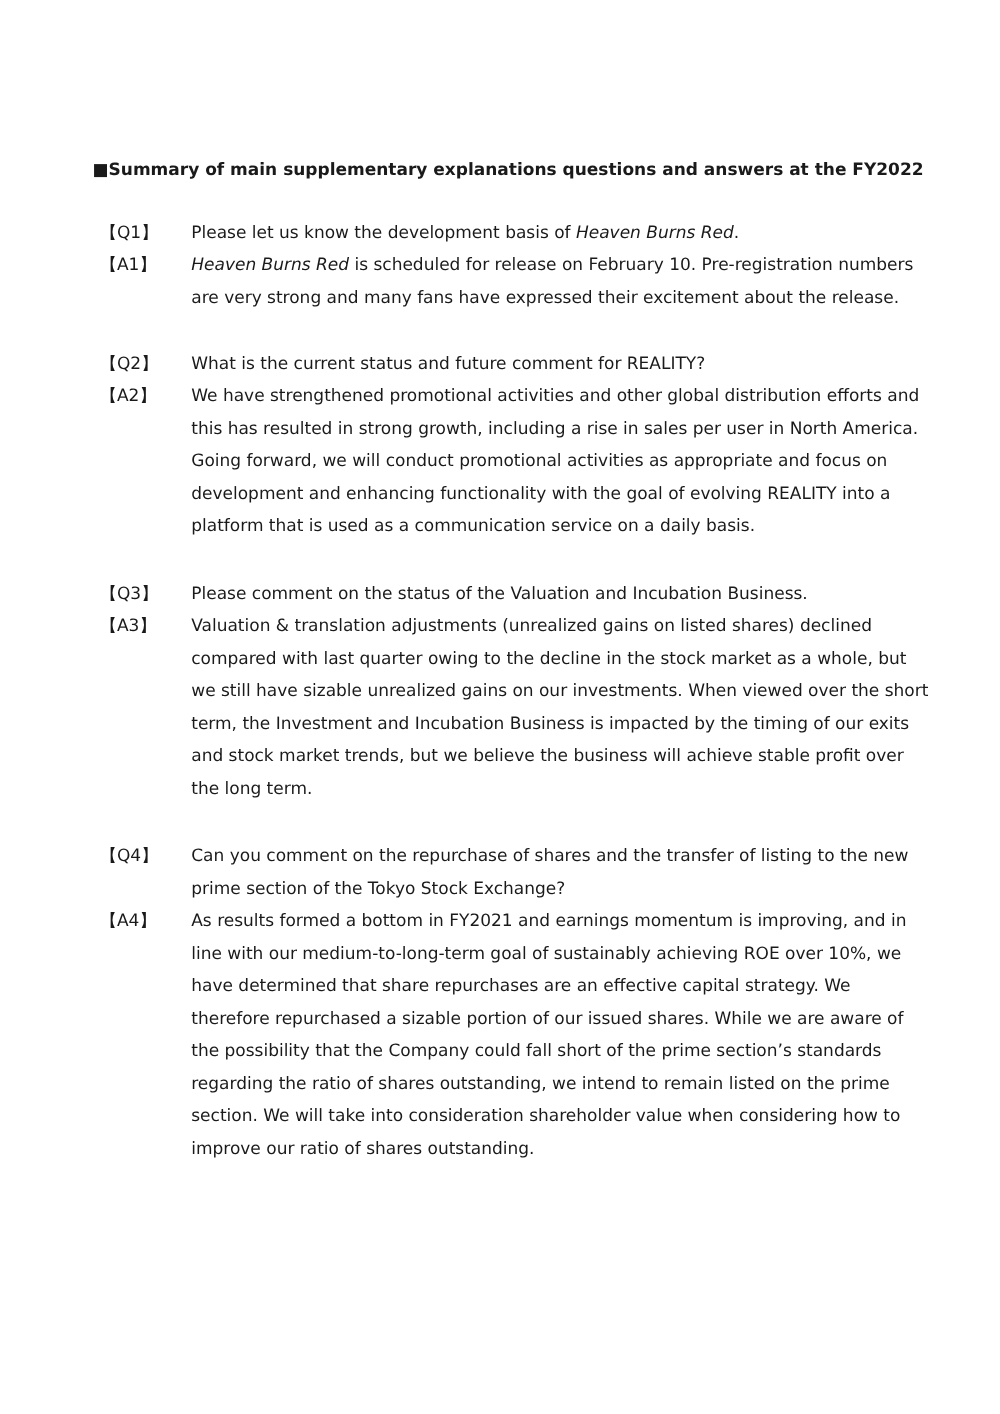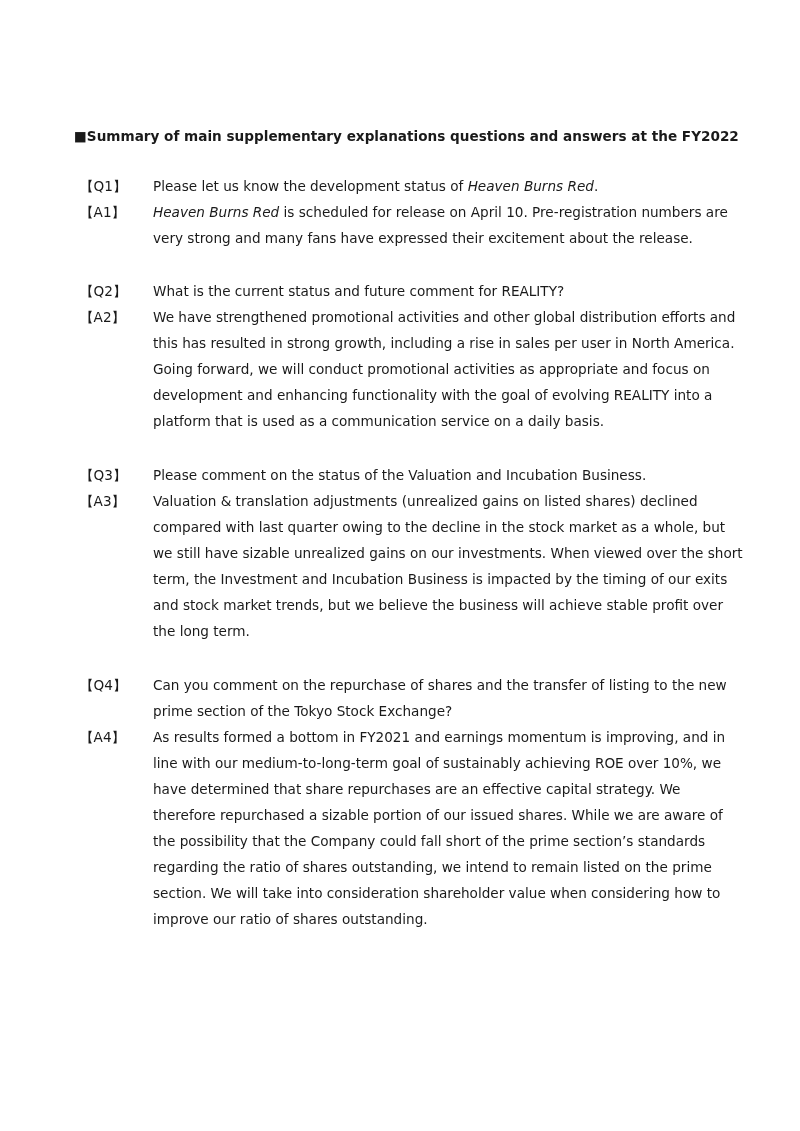--- a/index.html
+++ b/index.html
@@ -16,25 +16,25 @@
 <body>
 
 <div class="page">
 
   <div class="title">
     <span>■</span><span>Summary of main supplementary explanations questions and answers at the FY2022</span>
   </div>
 
   <div class="qa" style="top:163px;">
     <span class="tag">【Q1】</span>
-    <span class="text"><span>Please let us know the development status of </span><em>Heaven Burns Red</em><span>.</span></span>
+    <span class="text"><span>Please let us know the development basis of </span><em>Heaven Burns Red</em><span>.</span></span>
   </div>
   <div class="qa" style="top:189px;">
     <span class="tag">【A1】</span>
-    <span class="text"><em>Heaven Burns Red</em><span> is scheduled for release on April 10. Pre-registration numbers are very strong and many fans have expressed their excitement about the release.</span></span>
+    <span class="text"><em>Heaven Burns Red</em><span> is scheduled for release on February 10. Pre-registration numbers are very strong and many fans have expressed their excitement about the release.</span></span>
   </div>
 
   <div class="qa" style="top:268px;">
     <span class="tag">【Q2】</span>
     <span class="text">What is the current status and future comment for REALITY?</span>
   </div>
   <div class="qa" style="top:294px;">
     <span class="tag">【A2】</span>
     <span class="text">We have strengthened promotional activities and other global distribution efforts and this has resulted in strong growth, including a rise in sales per user in North America. Going forward, we will conduct promotional activities as appropriate and focus on development and enhancing functionality with the goal of evolving REALITY into a platform that is used as a communication service on a daily basis.</span>
   </div>

